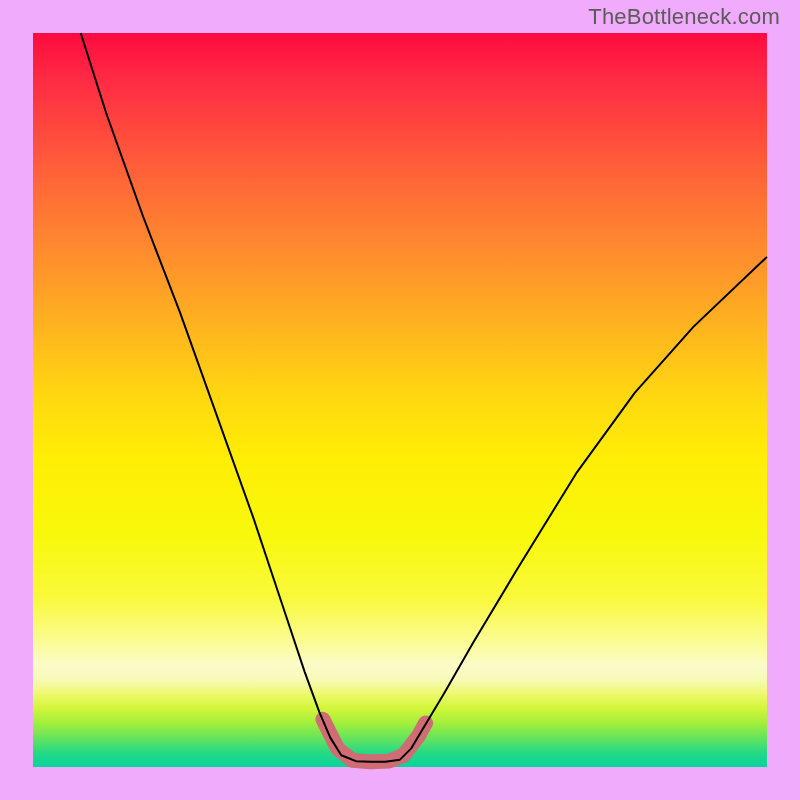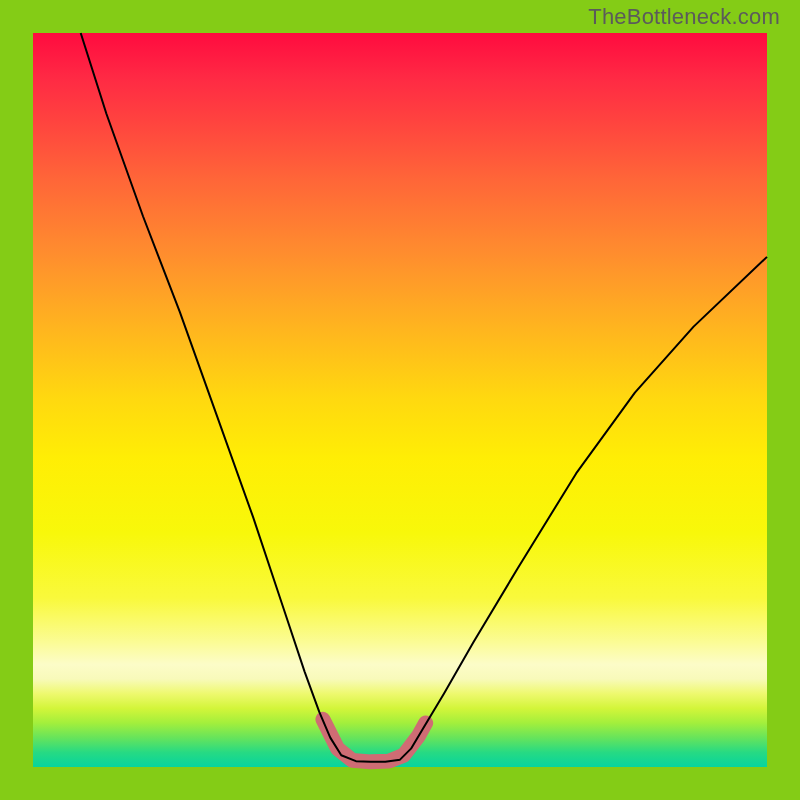--- a/index.html
+++ b/index.html
@@ -8,21 +8,21 @@
     width: 800px;
     height: 800px;
     background: #000;
     overflow: hidden;
     font-family: Arial, Helvetica, sans-serif;
   }
   .frame {
     position: relative;
     width: 800px;
     height: 800px;
-    background: #84cc16;
+    background: #f0abfc;
   }
   .plot-area {
     position: absolute;
     left: 33px;
     top: 33px;
     width: 734px;
     height: 734px;
     
     background: linear-gradient(
       to bottom,

